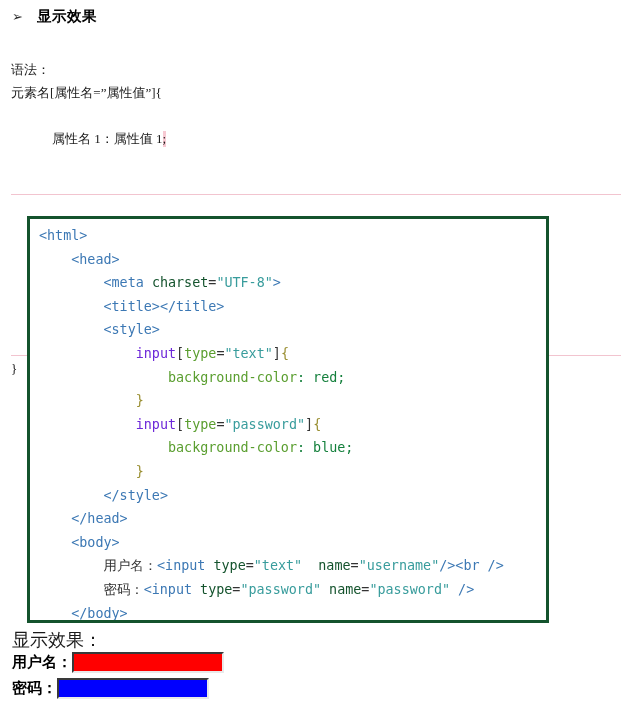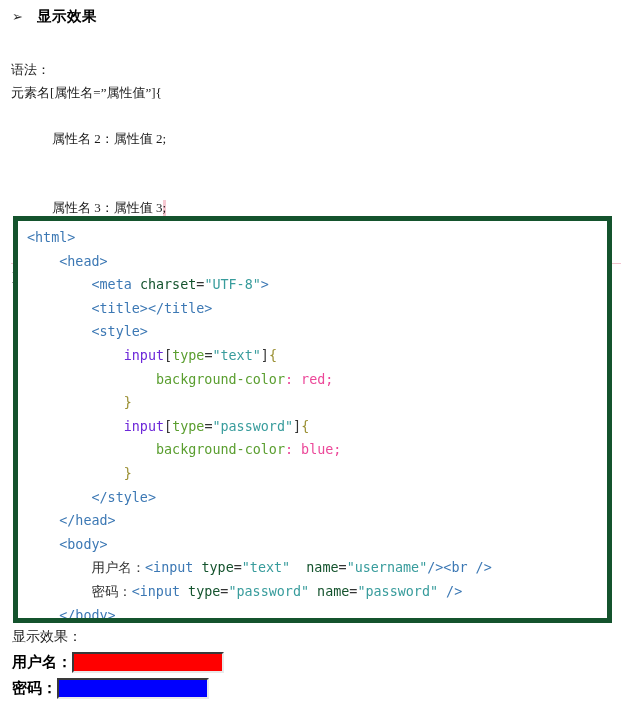--- a/index.html
+++ b/index.html
@@ -65,25 +65,25 @@
     right: -11px;
     bottom: 1px;
     height: 1px;
     background: #f2c4cf;
   }
   .rule-holder { position: relative; }
 
   
   .codebox {
     position: absolute;
-    left: 13px;
+    left: 27px;
     top: 216px;
-    width: 599px;
+    width: 522px;
     height: 407px;
-    border: 5px solid #14532d;
+    border: 3px solid #14532d;
     background: #ffffff;
     box-sizing: border-box;
     overflow: hidden;
   }
   .code {
     font-family: "DejaVu Sans Mono", "Liberation Mono", monospace;
     font-size: 13.4px;
     line-height: 23.6px;
     white-space: pre;
     padding: 5px 0 0 9px;
@@ -91,30 +91,30 @@
   }
   .code .ln { display: block; }
   .tag   { color: #3c78b4; }
   .attr  { color: #14532d; }
   .val   { color: #389c9c; }
   .plain { color: #333333; }
   .sel   { color: #6d28d9; }
   .brk   { color: #333333; }
   .prop  { color: #5a9e2f; }
   .brace { color: #9a8f32; }
-  .cssval{ color: #ec4899; }
+  .cssval{ color: #15803d; }
   .han   { font-family: "Liberation Serif","DejaVu Serif",serif; color:#333333; }
 
   
   .result-label {
     position: absolute;
     left: 12px;
     top: 628px;
     font-family: "Liberation Serif", "DejaVu Serif", serif;
-    font-size: 14px;
+    font-size: 18px;
     color: #1a1a1a;
   }
   .field-row {
     position: absolute;
     display: flex;
     align-items: center;
     left: 12px;
   }
   .field-row.row-user { top: 652px; }
   .field-row.row-pass { top: 678px; }
@@ -142,20 +142,24 @@
 
 <div class="heading">
   <span class="heading-bullet">➢</span>
   <span class="heading-text">显示效果</span>
 </div>
 
 <div class="syntax">
   <div class="syn-line">语法：</div>
   <div class="syn-line">元素名[属性名=”属性值”]{</div>
 
+  <div class="syn-line indent rule-holder">
+    <span>属性名 1：属性值 1</span><span class="mark">;</span>
+    <span class="rule"></span>
+  </div>
 
   <div class="syn-line indent">
     <span>属性名 2：属性值 2;</span>
   </div>
 
   <div class="syn-line indent rule-holder">
     <span>属性名 3：属性值 3</span><span class="mark">;</span>
     <span class="rule"></span>
   </div>
 

